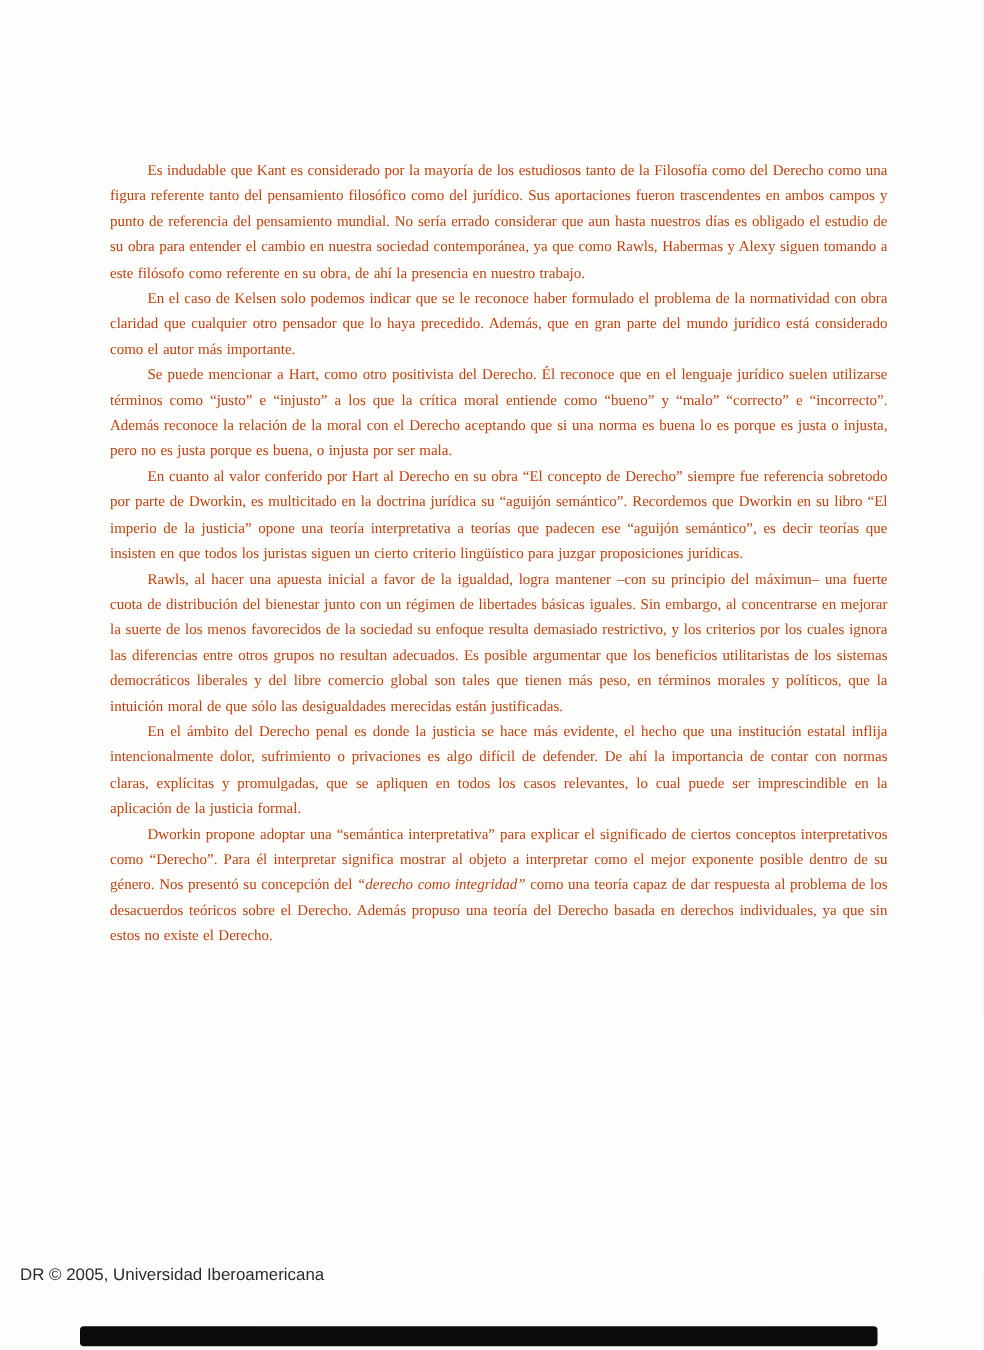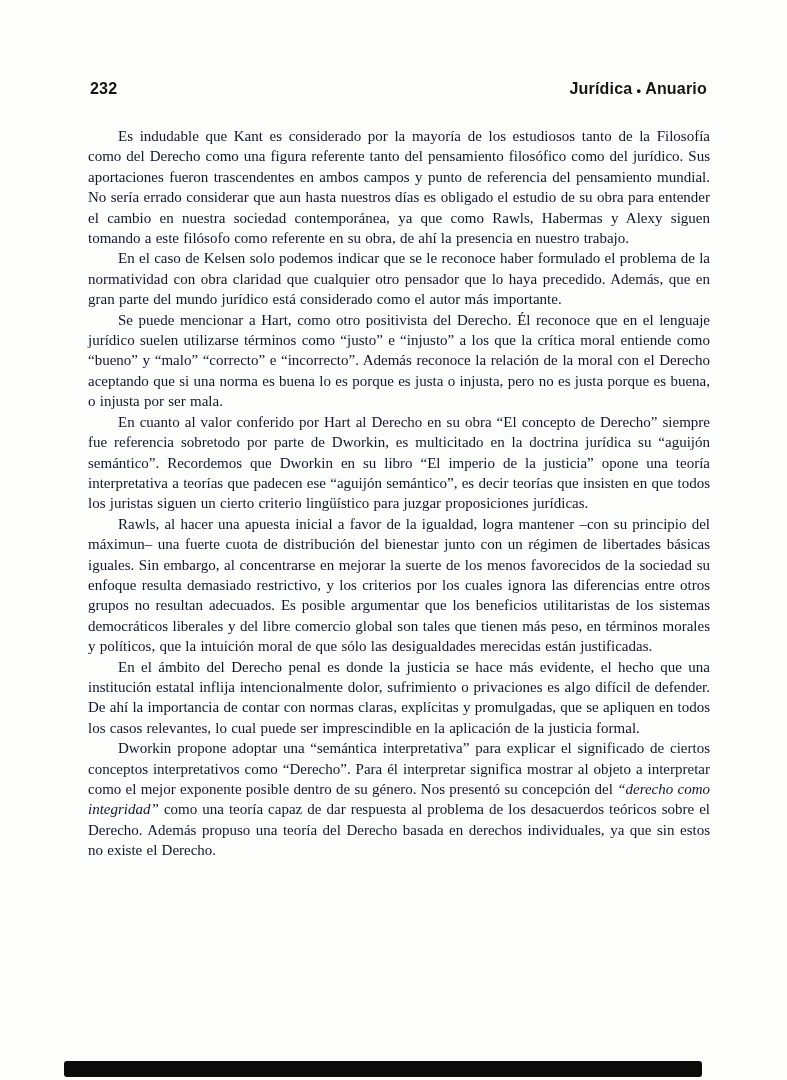--- a/index.html
+++ b/index.html
@@ -39,24 +39,24 @@
     line-height: 1;
     position: relative;
     top: 1px;
   }
   .article-body {
     position: absolute;
     top: 126px;
     left: 88px;
     width: 622px;
     font-family: "Liberation Serif", serif;
-    font-size: 15px;
+    font-size: 12px;
     line-height: 20.4px;
     text-align: justify;
-    color: #0f172a;
+    color: #c2410c;
   }
   .article-body p {
     margin: 0;
     text-indent: 30px;
     word-spacing: 0.5px;
   }
   .article-body em {
     font-style: italic;
   }
   .footer-copyright {
@@ -75,37 +75,30 @@
     height: 16px;
     background: #0b0b0b;
     border-radius: 3px;
   }
 </style>
 </head>
 <body>
 
 <div class="page">
 
-  <div class="page-header">
-    <span class="page-number">232</span>
-    <span class="journal-title">
-      <span>Jurídica</span>
-      <span class="bullet">•</span>
-      <span>Anuario</span>
-    </span>
-  </div>
 
   <div class="article-body">
     <p>Es indudable que Kant es considerado por la mayoría de los estudiosos tanto de la Filosofía como del Derecho como una figura referente tanto del pensamiento filosófico como del jurídico. Sus aportaciones fueron trascendentes en ambos campos y punto de referencia del pensamiento mundial. No sería errado considerar que aun hasta nuestros días es obligado el estudio de su obra para entender el cambio en nuestra sociedad contemporánea, ya que como Rawls, Habermas y Alexy siguen tomando a este filósofo como referente en su obra, de ahí la presencia en nuestro trabajo.</p>
     <p>En el caso de Kelsen solo podemos indicar que se le reconoce haber formulado el problema de la normatividad con obra claridad que cualquier otro pensador que lo haya precedido. Además, que en gran parte del mundo jurídico está considerado como el autor más importante.</p>
     <p>Se puede mencionar a Hart, como otro positivista del Derecho. Él reconoce que en el lenguaje jurídico suelen utilizarse términos como “justo” e “injusto” a los que la crítica moral entiende como “bueno” y “malo” “correcto” e “incorrecto”. Además reconoce la relación de la moral con el Derecho aceptando que si una norma es buena lo es porque es justa o injusta, pero no es justa porque es buena, o injusta por ser mala.</p>
     <p>En cuanto al valor conferido por Hart al Derecho en su obra “El concepto de Derecho” siempre fue referencia sobretodo por parte de Dworkin, es multicitado en la doctrina jurídica su “aguijón semántico”. Recordemos que Dworkin en su libro “El imperio de la justicia” opone una teoría interpretativa a teorías que padecen ese “aguijón semántico”, es decir teorías que insisten en que todos los juristas siguen un cierto criterio lingüístico para juzgar proposiciones jurídicas.</p>
     <p>Rawls, al hacer una apuesta inicial a favor de la igualdad, logra mantener –con su principio del máximun– una fuerte cuota de distribución del bienestar junto con un régimen de libertades básicas iguales. Sin embargo, al concentrarse en mejorar la suerte de los menos favorecidos de la sociedad su enfoque resulta demasiado restrictivo, y los criterios por los cuales ignora las diferencias entre otros grupos no resultan adecuados. Es posible argumentar que los beneficios utilitaristas de los sistemas democráticos liberales y del libre comercio global son tales que tienen más peso, en términos morales y políticos, que la intuición moral de que sólo las desigualdades merecidas están justificadas.</p>
     <p>En el ámbito del Derecho penal es donde la justicia se hace más evidente, el hecho que una institución estatal inflija intencionalmente dolor, sufrimiento o privaciones es algo difícil de defender. De ahí la importancia de contar con normas claras, explícitas y promulgadas, que se apliquen en todos los casos relevantes, lo cual puede ser imprescindible en la aplicación de la justicia formal.</p>
     <p>
       <span>Dworkin propone adoptar una “semántica interpretativa” para explicar el significado de ciertos conceptos interpretativos como “Derecho”. Para él interpretar significa mostrar al objeto a interpretar como el mejor exponente posible dentro de su género. Nos presentó su concepción del </span><em>“derecho como integridad”</em><span> como una teoría capaz de dar respuesta al problema de los desacuerdos teóricos sobre el Derecho. Además propuso una teoría del Derecho basada en derechos individuales, ya que sin estos no existe el Derecho.</span>
     </p>
   </div>
 
+  <div class="footer-copyright">DR © 2005, Universidad Iberoamericana</div>
 
   <div class="scan-bar"></div>
 
 </div>
 
 </body></html>

